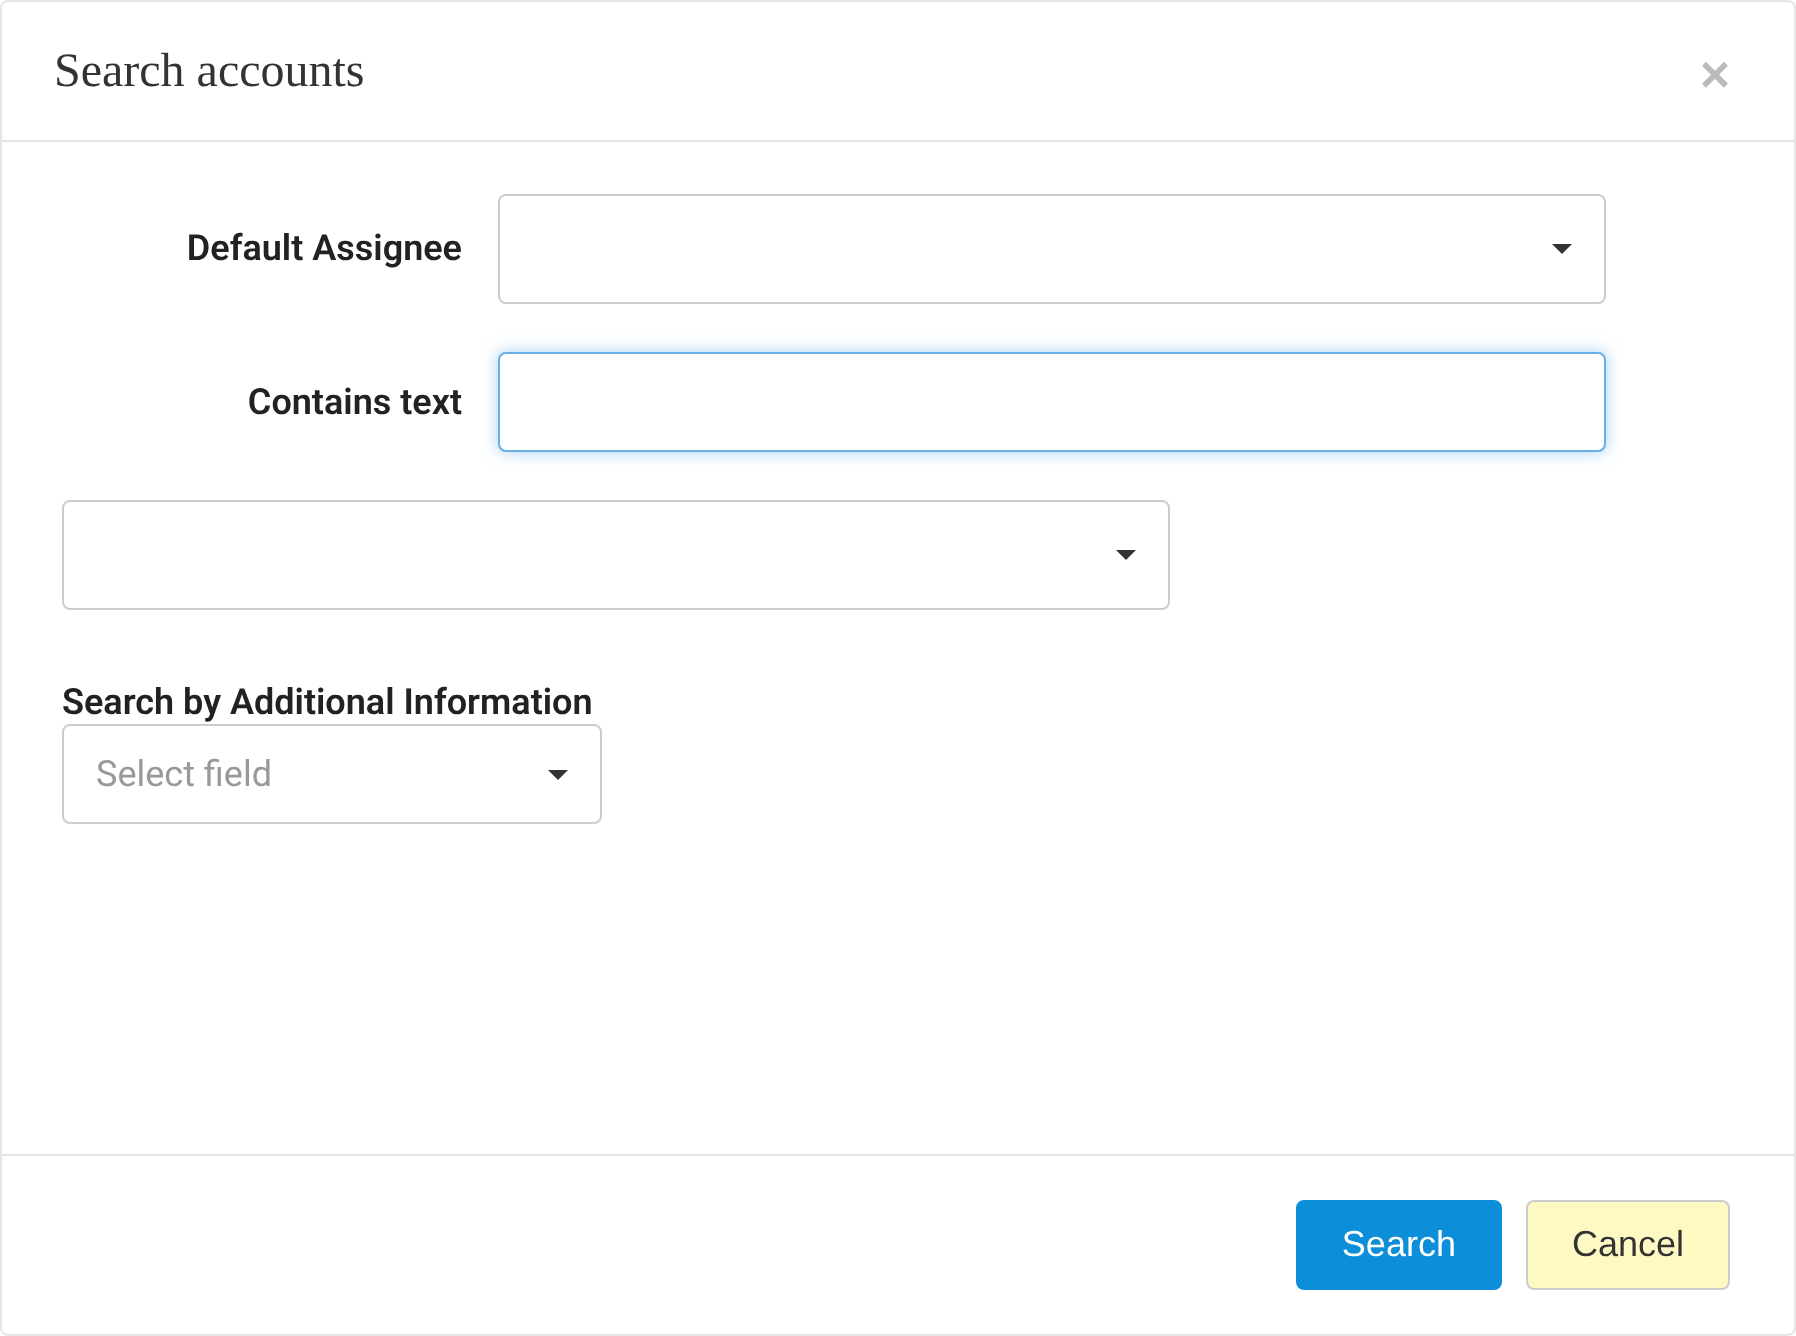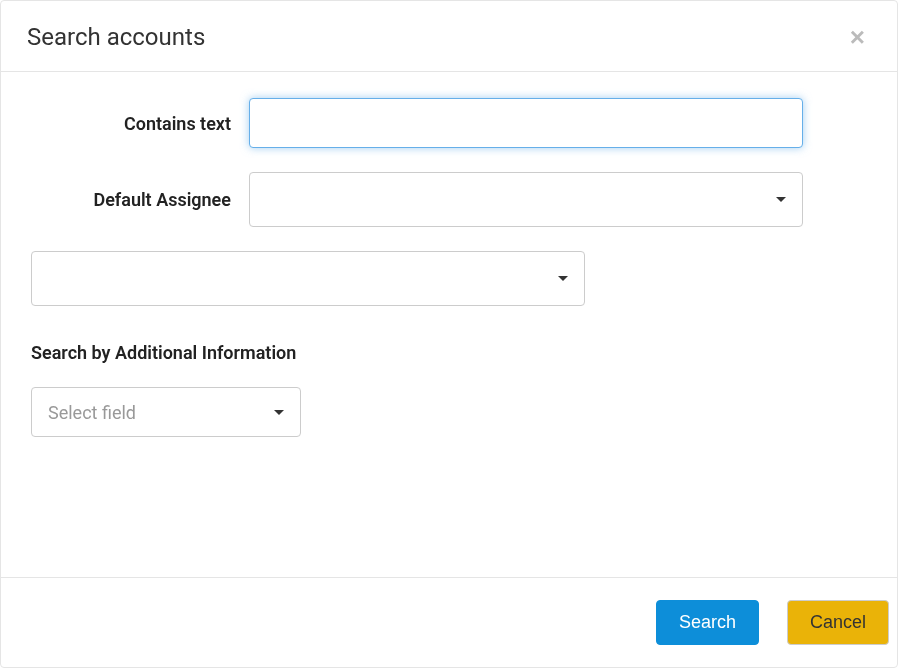--- a/index.html
+++ b/index.html
@@ -26,20 +26,21 @@
       padding: 22px 26px 20px 26px;
       border-bottom: 1px solid #e5e5e5;
       display: flex;
       justify-content: space-between;
       align-items: center;
     }
     .modal-title {
       font-size: 24px;
       font-weight: 400;
       color: #333;
+      font-family: Liberation Serif, serif;
     }
     .close-btn {
       background: none;
       border: none;
       font-size: 26px;
       color: #bbb;
       cursor: pointer;
       line-height: 1;
       padding: 0 6px;
       font-weight: bold;
@@ -99,94 +100,93 @@
       height: 0;
       border-left: 5px solid transparent;
       border-right: 5px solid transparent;
       border-top: 5px solid #333;
     }
     .section-heading {
       font-size: 18px;
       font-weight: 600;
       color: #222;
       margin-top: 36px;
-      margin-bottom: 24px;
     }
     .small-select {
       width: 270px;
       height: 50px;
       border: 1px solid #ccc;
       border-radius: 4px;
       background: #fff;
       display: flex;
       align-items: center;
       justify-content: space-between;
       padding: 0 16px;
       cursor: pointer;
     }
     .small-select .placeholder {
       font-size: 18px;
       color: #999;
     }
     .modal-footer {
       border-top: 1px solid #e5e5e5;
-      padding: 22px 8px;
+      padding: 22px 32px;
       display: flex;
       justify-content: flex-end;
-      gap: 28px;
+      gap: 12px;
     }
     .btn {
       padding: 11px 22px;
       font-size: 18px;
       border-radius: 4px;
       cursor: pointer;
       border: 1px solid transparent;
     }
     .btn-primary {
       background: #0d8ed9;
       color: #fff;
       border-color: #0d8ed9;
     }
     .btn-default {
-      background: #eab308;
+      background: #fef9c3;
       color: #333;
       border-color: #ccc;
     }
   </style>
 </head>
 <body>
 
 <div class="modal">
   <div class="modal-header">
     <h2 class="modal-title">Search accounts</h2>
     <button class="close-btn">
       <span>×</span>
     </button>
   </div>
 
   <div class="modal-body">
-
-    <div class="form-row">
-      <label class="form-label">Contains text</label>
-      <div class="form-control-wrap">
-        <input type="text" class="text-input focused" value="" style="">
-      </div>
-    </div>
 
     <div class="form-row">
       <label class="form-label">Default Assignee</label>
       <div class="form-control-wrap">
         <div class="select-control">
           <span class="select-value"></span>
           <span class="caret"></span>
         </div>
       </div>
     </div>
 
     <div class="form-row">
+      <label class="form-label">Contains text</label>
+      <div class="form-control-wrap">
+        <input type="text" class="text-input focused" value="" style="">
+      </div>
+    </div>
+
+    <div class="form-row">
       <div class="form-control-wrap">
         <div class="select-control">
           <span class="select-value"></span>
           <span class="caret"></span>
         </div>
       </div>
     </div>
 
 
     <div class="section-heading">Search by Additional Information</div>

